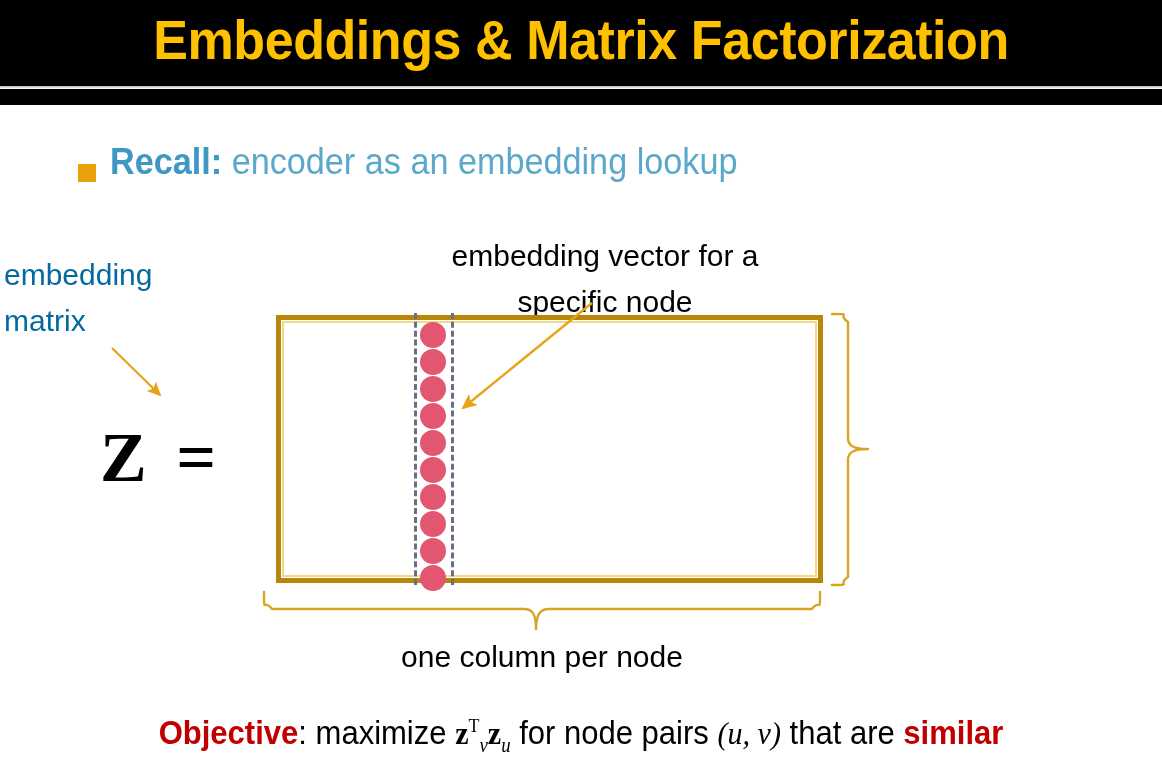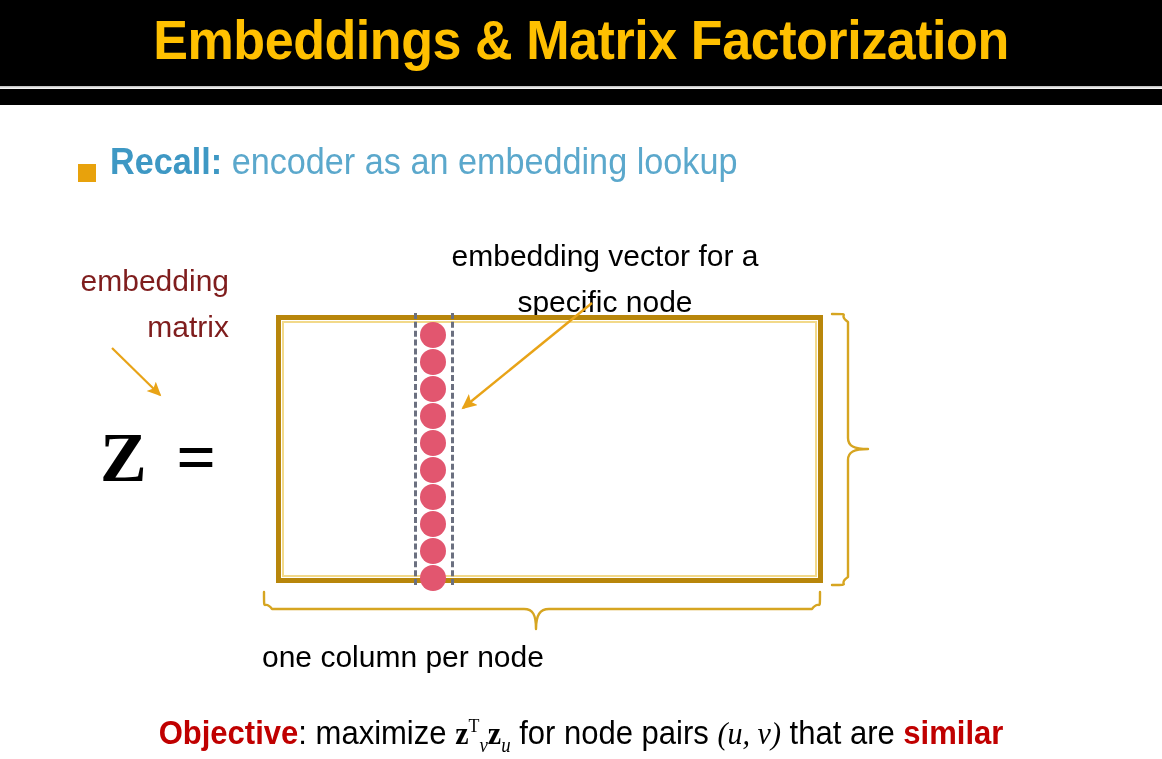--- a/index.html
+++ b/index.html
@@ -65,25 +65,25 @@
     transform-origin: left center;
   }
   #recall-line .strong {
     font-weight: bold;
     color: #3E98C4;
   }
 
   
   #embedding-matrix-label {
     position: absolute;
-    left: 4px; top: 258px;
+    left: 4px; top: 252px;
     width: 225px;
-    text-align: right;
-    font-size: 30px;
-    color: #7f1d1d;
+    text-align: left;
+    font-size: 30px;
+    color: #0369a1;
     line-height: 46px;
   }
 
   
   #z-equals {
     position: absolute;
     left: 100px; top: 418px;
     font-family: "Liberation Serif", serif;
     font-weight: bold;
     font-size: 70px;
@@ -162,21 +162,21 @@
   #bottom-brace {
     position: absolute;
     left: 262px; top: 589px;
     width: 560px;
     height: 42px;
   }
   #column-label {
     position: absolute;
     left: 262px; top: 640px;
     width: 560px;
-    text-align: left;
+    text-align: center;
     font-size: 30px;
     color: #000000;
   }
 
   
   #arrow-layer {
     position: absolute;
     left: 0; top: 0;
     width: 1162px;
     height: 759px;

